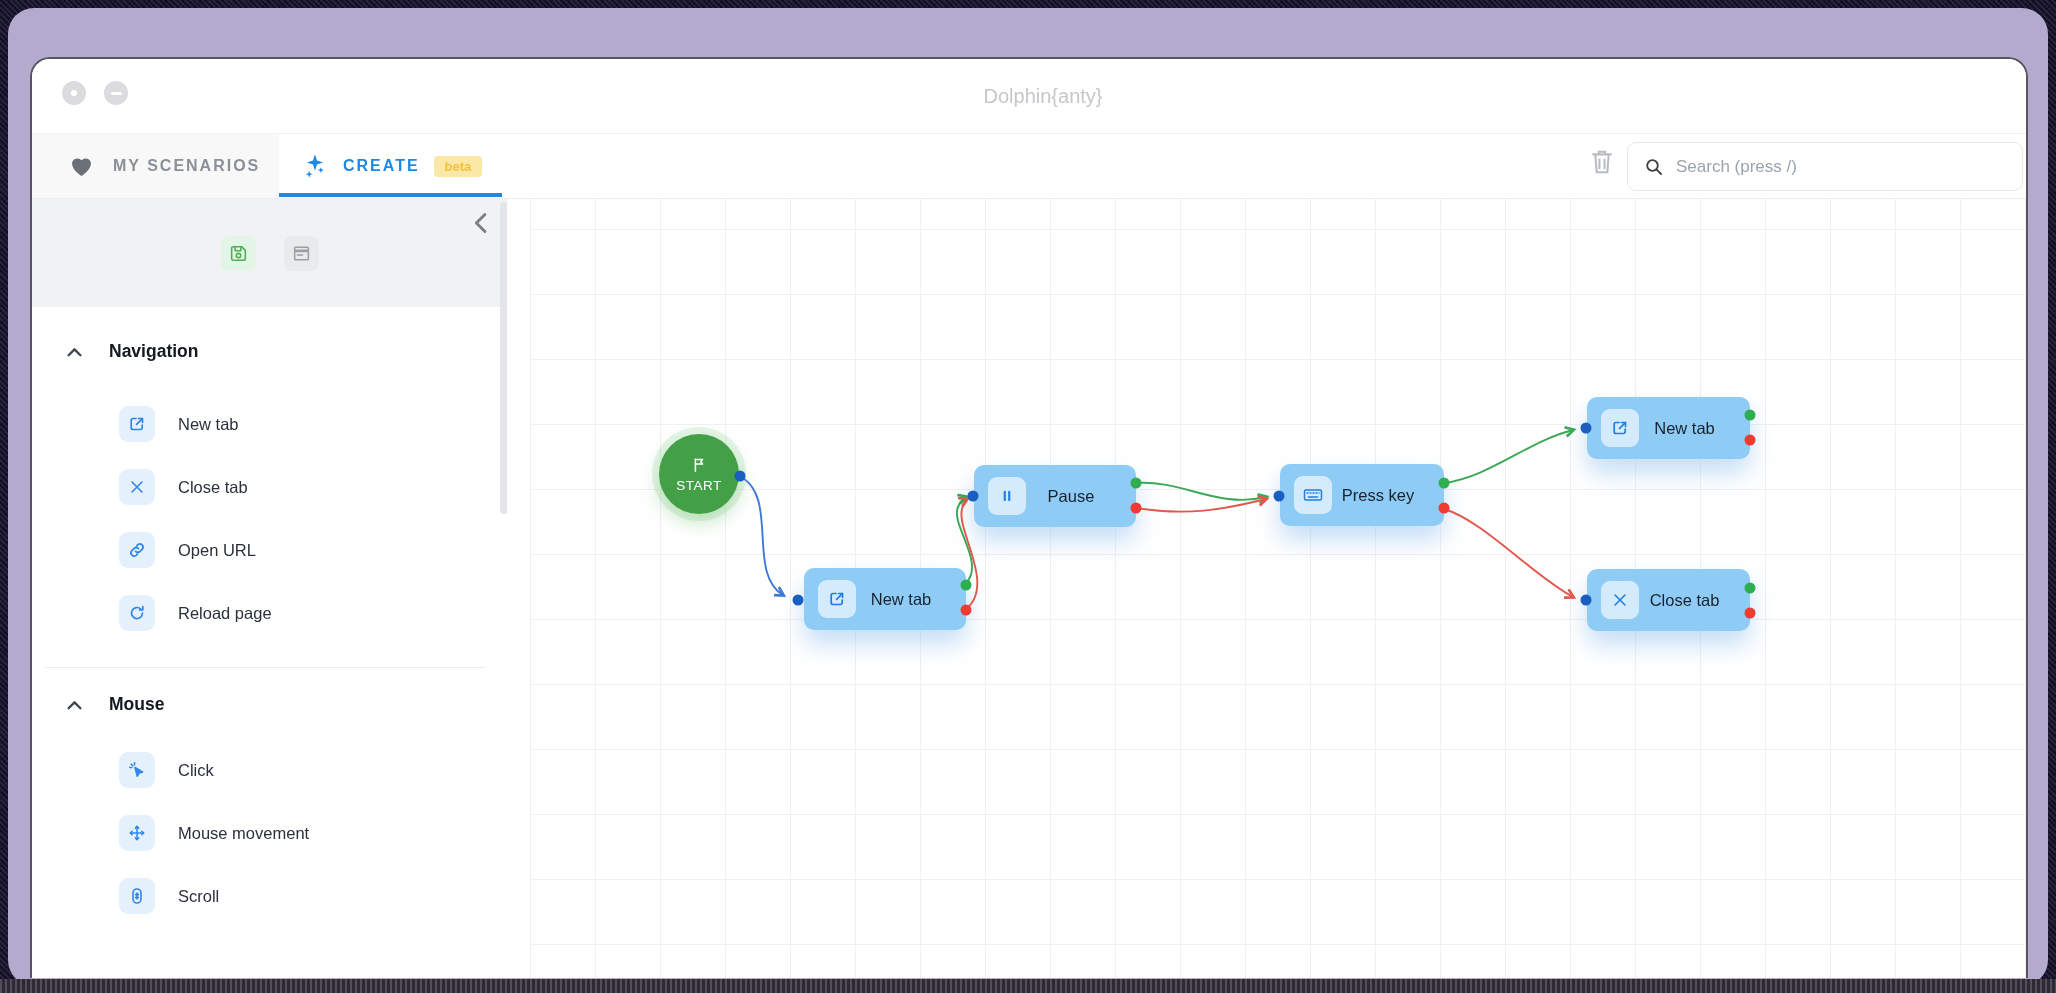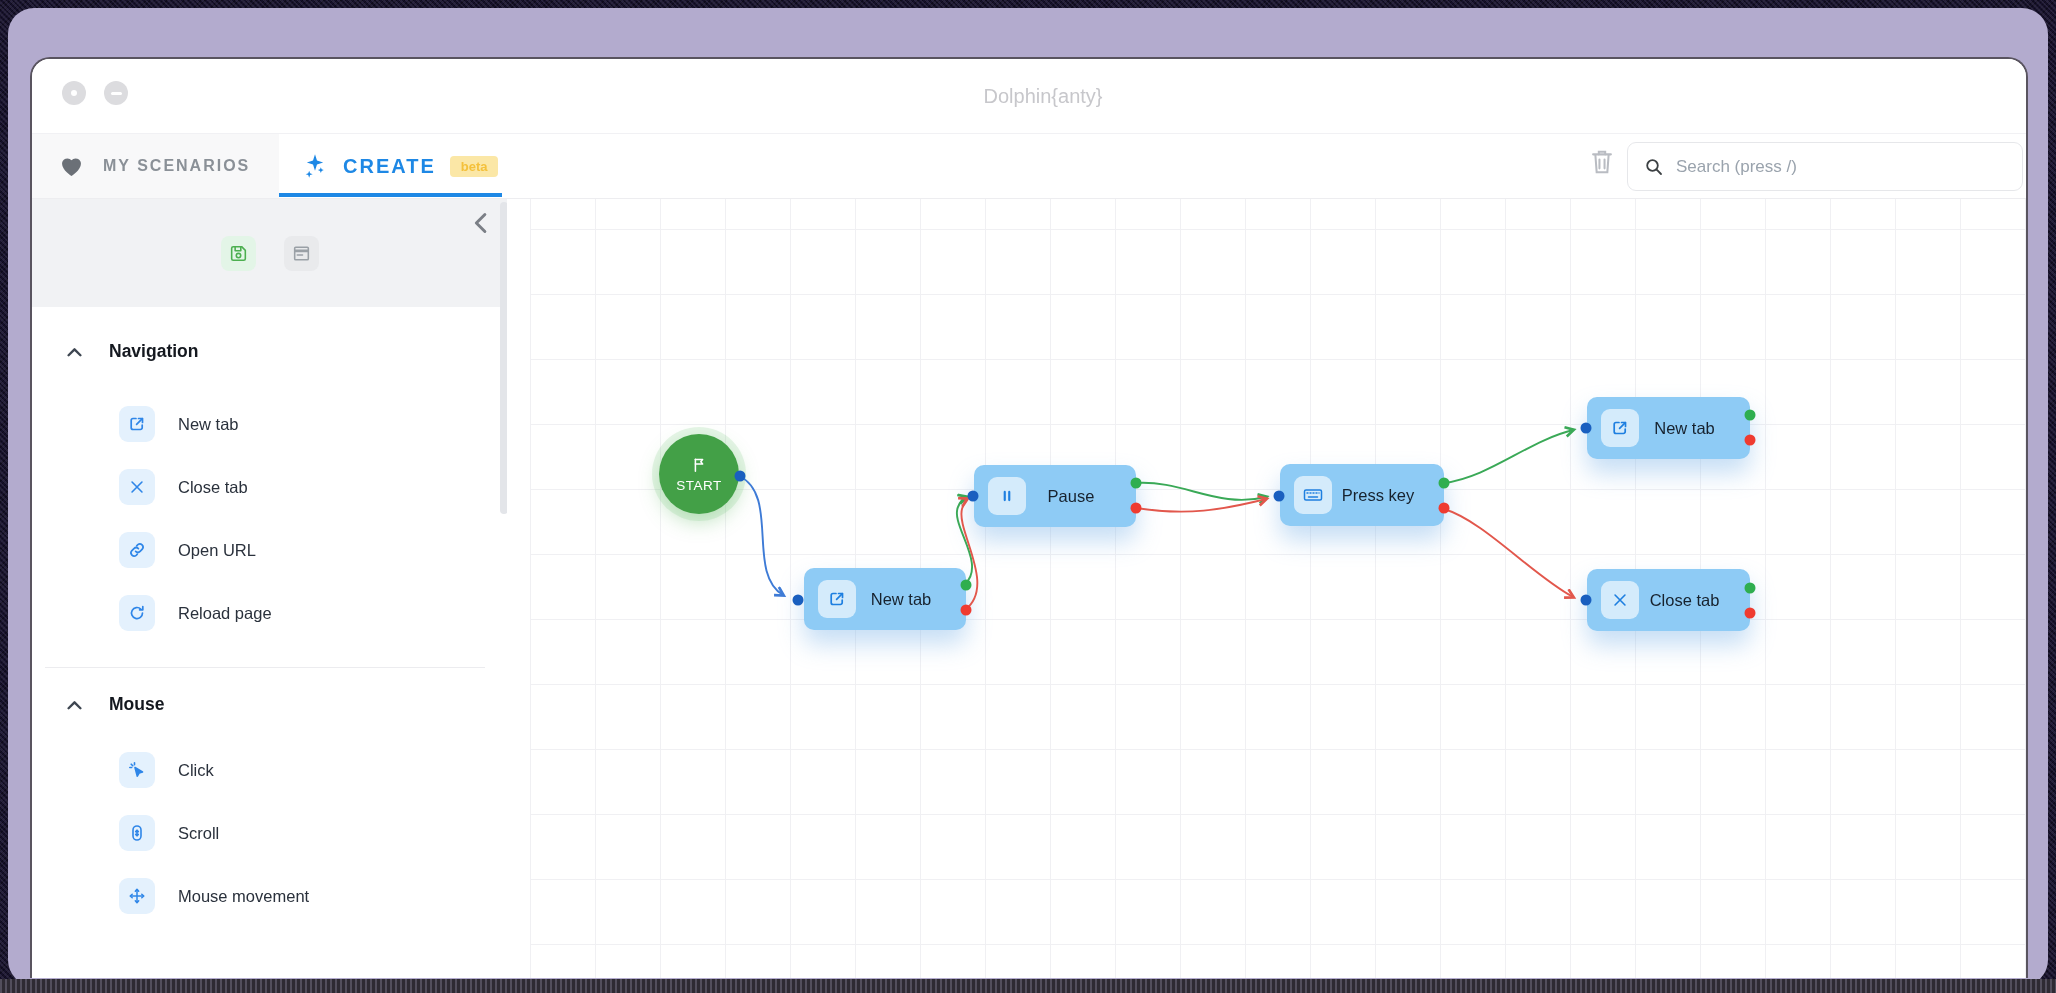--- a/index.html
+++ b/index.html
@@ -30,25 +30,25 @@
   .winbtn.b2 { left:72px; }
   .winbtn .dot { width:6px; height:6px; border-radius:50%; background:#fff; }
   .winbtn .bar { width:11px; height:3px; border-radius:2px; background:#fff; }
   .win-title { position:absolute; left:0; right:0; top:0; height:75px; display:flex;
                align-items:center; justify-content:center; font-size:20px; color:#c7c7cb;padding-left:28px; }
 
   
   .navbar { position:absolute; left:0; top:75px; right:0; height:65px; background:#fff;
             border-bottom:1px solid #ededf0; }
   .tab-scenarios { position:absolute; left:0; top:0; width:247px; height:64px; background:#f8f8f9;
-                   display:flex; align-items:center; gap:18px; padding-left:26px; }
+                   display:flex; align-items:center; gap:18px; padding-left:36px; }
   .tab-scenarios .label { font-size:16px; font-weight:600; letter-spacing:2px; color:#8a9097; }
   .tab-create { position:absolute; left:247px; top:0; width:223px; height:64px; background:#fff;
                 display:flex; align-items:center; gap:14px; padding-left:22px; }
-  .tab-create .label { font-size:20px; font-weight:700; letter-spacing:2px; color:#1e88e5; }
+  .tab-create .label { font-size:16px; font-weight:700; letter-spacing:2px; color:#1e88e5; }
   .beta-badge { background:#fbe7a6; color:#f4c13c; font-size:13px; font-weight:700;
                 padding:3px 11px; border-radius:4px; }
   .tab-underline { position:absolute; left:247px; top:59px; width:223px; height:4px; background:#1e88e5; }
   .trash-btn { position:absolute; left:1555px; top:88px; width:30px; height:30px;
                display:flex; align-items:center; justify-content:center; }
   .search-box { position:absolute; left:1595px; top:83px; width:396px; height:49px;
                 border:1.5px solid #e6e7ea; border-radius:9px; background:#fff;
                 display:flex; align-items:center; gap:12px; padding:16px 16px; }
   .search-box input { border:none; outline:none; flex:1; font-size:17px; color:#3c4043;
                       font-family:"Liberation Sans", sans-serif; background:transparent; }
@@ -272,39 +272,39 @@
             <path d="M4.2 4.2l1.6 1.6M7.5 2.8v1.9M2.8 7.5h1.9"></path>
               </g>
             </svg>
         </span>
         <span class="label">Click</span>
       </div>
 
       <div class="side-item">
         <span class="item-chip">
           <svg class="ic" width="20" height="20" viewBox="0 0 20 20">
+              <g fill="none" stroke="#2f86e8" stroke-width="1.5" stroke-linecap="round" stroke-linejoin="round">
+            <path d="M10 4v12M4 10h12"></path>
+            <path d="M8.3 5.2L10 3.2l1.7 2M8.3 14.8l1.7 2 1.7-2M5.2 8.3l-2 1.7 2 1.7M14.8 8.3l2 1.7-2 1.7"></path>
+              </g>
+            </svg>
+        </span>
+        <span class="label">Mouse movement</span>
+      </div>
+
+      <div class="side-item">
+        <span class="item-chip">
+          <svg class="ic" width="20" height="20" viewBox="0 0 20 20">
               <g fill="none" stroke="#2f86e8" stroke-width="1.6" stroke-linecap="round" stroke-linejoin="round">
             <rect x="6" y="3" width="8" height="14" rx="4"></rect>
             <path d="M10 7.5v5M8.7 8.6L10 7.2l1.3 1.4M8.7 11.4L10 12.8l1.3-1.4"></path>
               </g>
             </svg>
         </span>
         <span class="label">Scroll</span>
-      </div>
-
-      <div class="side-item">
-        <span class="item-chip">
-          <svg class="ic" width="20" height="20" viewBox="0 0 20 20">
-              <g fill="none" stroke="#2f86e8" stroke-width="1.5" stroke-linecap="round" stroke-linejoin="round">
-            <path d="M10 4v12M4 10h12"></path>
-            <path d="M8.3 5.2L10 3.2l1.7 2M8.3 14.8l1.7 2 1.7-2M5.2 8.3l-2 1.7 2 1.7M14.8 8.3l2 1.7-2 1.7"></path>
-              </g>
-            </svg>
-        </span>
-        <span class="label">Mouse movement</span>
       </div>
 
     </div>
   </div>
 
   <div class="canvas">
     <div class="grid"></div>
   </div>
 
   <div class="flow-layer">

